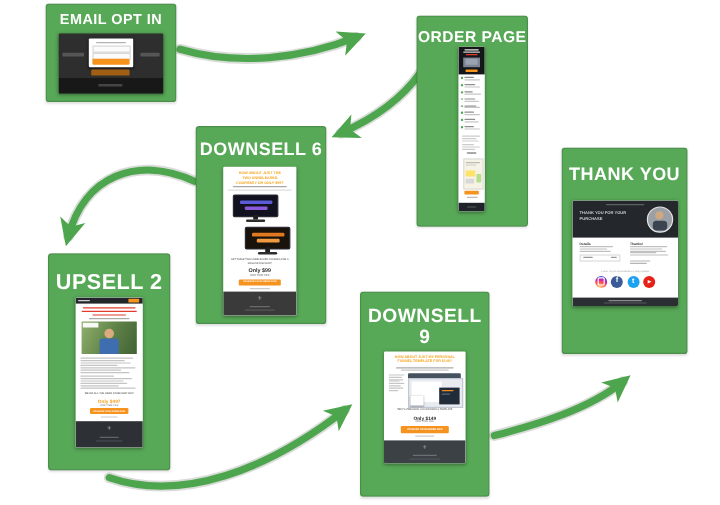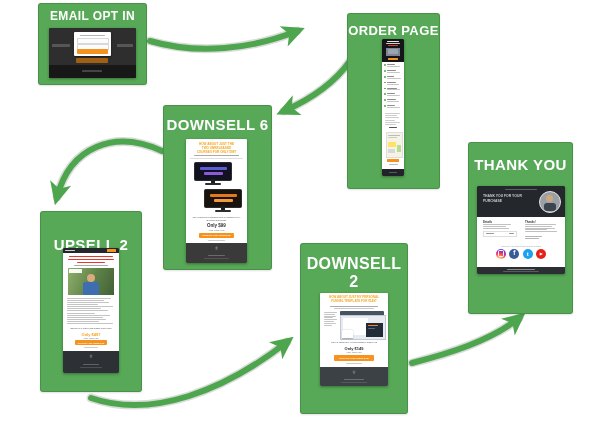--- a/index.html
+++ b/index.html
@@ -201,21 +201,21 @@
       <i class="abs" style="left:22px;top:100.5px;width:17px;height:1px;background:#ccc"></i>
       <div class="abs" style="left:0;top:104px;width:61px;height:20px;background:#3a3a3a">
         <span class="emblem" style="top:2px;font-size:5px"></span>
         <i class="abs" style="left:22px;top:12px;width:17px;height:1px;background:#6a6a6a"></i>
         <i class="abs" style="left:18px;top:15px;width:25px;height:1px;background:#565656"></i>
       </div>
     </div>
   </section>
 
   <section class="card" style="left:40px;top:211px;width:100px;height:179px">
-    <h2 class="card-title" style="top:24px;font-size:15px">UPSELL 2</h2>
+    <h2 class="card-title" style="top:13px;font-size:18px">UPSELL 2</h2>
     <div class="shot" style="left:22px;top:36px;width:56px;height:125px">
       <div class="abs" style="left:0;top:0;width:56px;height:5px;background:#23262b">
         <i class="abs" style="left:2px;top:1.8px;width:10px;height:1.4px;background:#d0d0d0"></i>
         <i class="abs" style="left:44px;top:1.2px;width:9px;height:2.6px;background:#f6921e;border-radius:.5px"></i>
       </div>
       <i class="abs" style="left:6px;top:7.5px;width:44px;height:1.6px;background:#e23b2e"></i>
       <i class="abs" style="left:5px;top:10.5px;width:46px;height:1.6px;background:#e23b2e"></i>
       <i class="abs" style="left:14px;top:13.5px;width:28px;height:1.6px;background:#e23b2e"></i>
       <i class="abs" style="left:11px;top:17px;width:34px;height:1px;background:#aaa"></i>
       <div class="abs" style="left:5px;top:20px;width:46px;height:27px;background:linear-gradient(115deg,#90b06c,#5d8046 55%,#436136);border-radius:.5px">
@@ -247,21 +247,21 @@
       <i class="abs" style="left:21px;top:99px;width:14px;height:1px;background:#ccc"></i>
       <div class="abs" style="left:0;top:103px;width:56px;height:22px;background:#2d3136">
         <span class="emblem" style="top:2px;font-size:5px"></span>
         <i class="abs" style="left:20px;top:13px;width:16px;height:1px;background:#5f6368"></i>
         <i class="abs" style="left:17px;top:16px;width:22px;height:1px;background:#4d5155"></i>
       </div>
     </div>
   </section>
 
   <section class="card" style="left:300px;top:243px;width:106px;height:169px">
-    <h2 class="card-title" style="top:11px;font-size:16px">DOWNSELL 2</h2>
+    <h2 class="card-title" style="top:11px;font-size:16px">DOWNSELL 9</h2>
     <div class="shot" style="left:19px;top:49px;width:68px;height:93px">
       <div class="txt" style="left:9px;top:3px;width:50px;font-size:3px;color:#f5a623">HOW ABOUT JUST MY PERSONAL FUNNEL TEMPLATE FOR $149?</div>
       <i class="abs" style="left:10px;top:12.5px;width:48px;height:1px;background:#aaa"></i>
       <i class="abs" style="left:14px;top:15px;width:40px;height:1px;background:#c8c8c8"></i>
       <div class="abs lines" style="left:4px;top:19px;width:14px;--lh:.8px;--lg:1px;--lc:#c6c6c6">
           <i class="ln" style="width: 92%;"></i>
           <i class="ln" style="width: 78%;"></i>
           <i class="ln" style="width: 88%;"></i>
           <i class="ln" style="width: 64%;"></i>
           <i class="ln" style="width: 95%;"></i>
@@ -288,21 +288,21 @@
         </div>
       <i class="abs" style="left:26px;top:70px;width:16px;height:1px;background:#ccc"></i>
       <div class="abs" style="left:0;top:73.5px;width:68px;height:19.5px;background:#3c4146">
         <span class="emblem" style="top:2px;font-size:5px"></span>
         <i class="abs" style="left:24px;top:12px;width:20px;height:1px;background:#6a6f74"></i>
         <i class="abs" style="left:21px;top:15px;width:26px;height:1px;background:#55595e"></i>
       </div>
     </div>
   </section>
 
-  <section class="card" style="left:468px;top:142px;width:103px;height:170px">
+  <section class="card" style="left:468px;top:123px;width:103px;height:170px">
     <h2 class="card-title" style="top:13px;font-size:15px">THANK YOU</h2>
     <div class="shot" style="left:8px;top:43px;width:88px;height:88px">
       <div class="abs" style="left:0;top:0;width:88px;height:31px;background:#24282c">
         <i class="abs" style="left:28px;top:2.5px;width:32px;height:1.2px;background:#5c6065"></i>
         <div class="abs" style="left:6px;top:8px;width:52px;font-size:3.4px;line-height:1.5;color:#c9cdd1;font-weight:bold">THANK YOU FOR YOUR PURCHASE</div>
         <div class="abs" style="left:62px;top:4.5px;width:20px;height:20px;border-radius:50%;background:#9aa0a6;border:1.5px solid #e4e4e4;overflow:hidden">
           <i class="abs" style="left:6px;top:3.5px;width:7px;height:7px;border-radius:50%;background:#cfa87f"></i>
           <i class="abs" style="left:3.5px;top:11.5px;width:12px;height:8px;border-radius:3px;background:#3c4450"></i>
         </div>
       </div>

